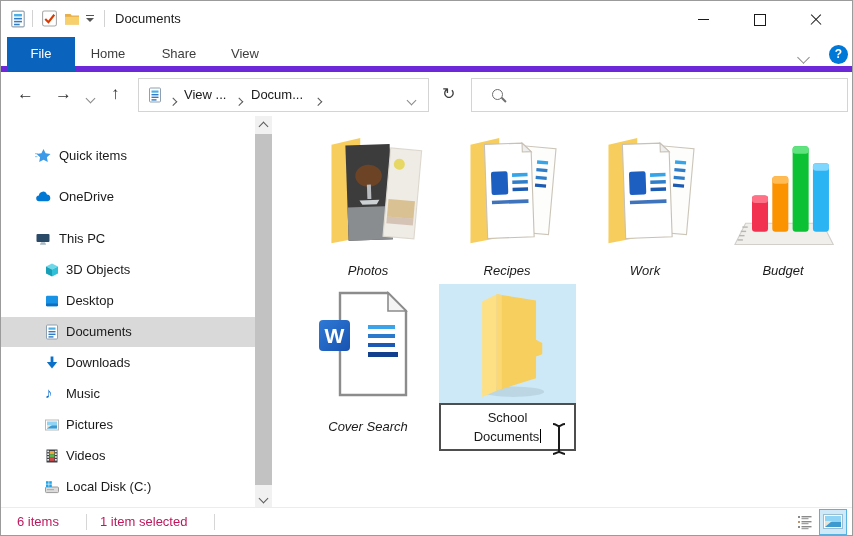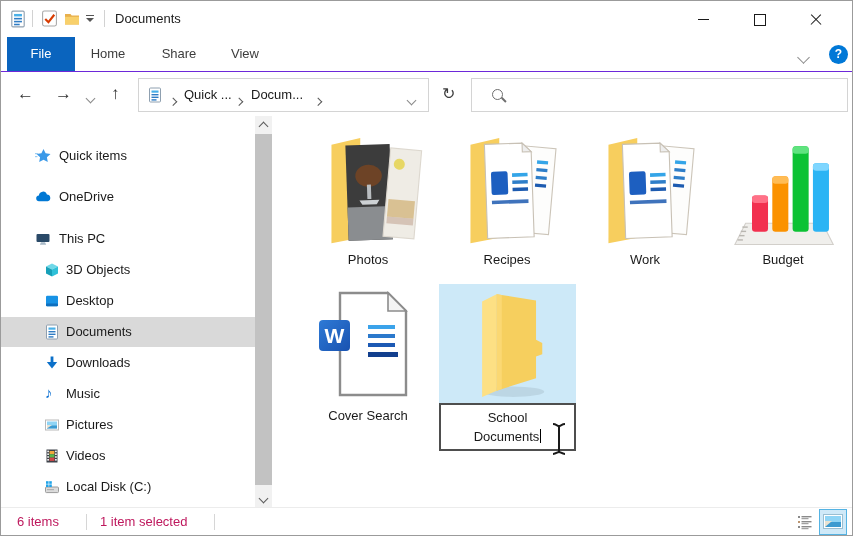--- a/index.html
+++ b/index.html
@@ -17,21 +17,21 @@
   .max-glyph{position:absolute;left:17px;top:13px;width:10px;height:10px;border:1px solid #1a1a1a;}
   .x1,.x2{position:absolute;left:16px;top:18px;width:14px;height:1.4px;background:#1a1a1a;}
   .x1{transform:rotate(45deg);} .x2{transform:rotate(-45deg);}
 
   
   .chev{display:inline-block;width:6px;height:6px;border-right:1.5px solid #5a5a5a;border-bottom:1.5px solid #5a5a5a;}
   .chev.down{transform:rotate(45deg);} .chev.up{transform:rotate(-135deg);} .chev.right{transform:rotate(-45deg);}
   .chev.sm{width:4.5px;height:4.5px;}
 
   
-  .tabrow{position:absolute;left:0;top:36px;right:0;height:35px;background:#fff;border-bottom:1px solid #6d28d9;box-sizing:border-box;}
+  .tabrow{position:absolute;left:0;top:36px;right:0;height:35px;background:#fff;border-bottom:6px solid #6d28d9;box-sizing:border-box;}
   .tab{position:absolute;top:0;height:34px;line-height:34px;text-align:center;color:#3d3d3d;}
   .tab.file{background:#0a64be;color:#fff;}
   .help-circle{position:absolute;left:828px;top:8px;width:19px;height:19px;border-radius:50%;background:#0078d7;
                color:#fff;font-weight:bold;font-size:12px;text-align:center;line-height:19px;}
 
   
   .addrrow{position:absolute;left:0;top:71px;right:0;height:44px;background:#fff;}
   .navglyph{position:absolute;font-size:17px;color:#333;line-height:17px;}
   .box{position:absolute;top:6px;height:34px;border:1px solid #d4d4d4;background:#fff;box-sizing:border-box;}
   .crumb{position:absolute;top:8px;font-size:13px;color:#1a1a1a;white-space:nowrap;}
@@ -49,21 +49,21 @@
   .note{font-size:15px;color:#0a6fd2;line-height:16px;}
 
   
   .scrollbar{position:absolute;left:254px;top:115px;width:17px;height:391px;background:#f1f1f1;}
   .sb-thumb{position:absolute;left:0;top:18px;width:17px;height:351px;background:#c2c2c2;}
   .sb-arrow{position:absolute;left:0;width:17px;height:17px;text-align:center;}
 
   
   .tile{position:absolute;width:124px;text-align:center;}
   .art{position:relative;width:124px;height:124px;}
-  .tile .lbl{display:block;margin-top:0;font-size:13px;color:#1a1a1a;line-height:17px;}
+  .tile .lbl{display:block;margin-top:11px;font-size:13px;color:#1a1a1a;line-height:17px;font-style:italic;}
   .sel-highlight{position:absolute;left:438px;top:283px;width:137px;height:119px;background:#cde9f8;}
   .rename-box{position:absolute;left:438px;top:402px;width:137px;height:48px;background:#fff;
               border:2px solid #4e4e4e;box-sizing:border-box;text-align:center;padding-top:3px;line-height:19px;}
   .caret{display:inline-block;width:1px;height:14px;background:#000;margin-left:1px;vertical-align:-2px;}
 
   .wblock{position:absolute;left:13px;top:37px;width:31px;height:31px;border-radius:4px;
           background:linear-gradient(135deg,#2e7ad6,#1952b0);color:#fff;font-weight:bold;font-size:21px;
           text-align:center;line-height:31px;}
   .wline{position:absolute;height:3.5px;width:27px;left:50px;}
 
@@ -139,21 +139,21 @@
       <span class="abs" style="left:8px;top:8px">
         <svg width="16" height="16" viewBox="0 0 16 16">
             <rect x="2.5" y="1" width="11" height="14" rx="1" fill="#fff" stroke="#8fa0b0"></rect>
             <rect x="4.5" y="3.5" width="7" height="2.2" fill="#49b0e8"></rect>
             <rect x="4.5" y="7" width="7" height="1.4" fill="#2f7cc4"></rect>
             <rect x="4.5" y="9.6" width="7" height="1.4" fill="#2f7cc4"></rect>
             <rect x="4.5" y="12.2" width="5" height="1.4" fill="#2f7cc4"></rect>
           </svg>
       </span>
       <span class="abs" style="left:31px;top:13px"><span class="chev right sm"></span></span>
-      <span class="crumb" style="left:45px">Quick ...</span>
+      <span class="crumb" style="left:45px">View ...</span>
       <span class="abs" style="left:97px;top:13px"><span class="chev right sm"></span></span>
       <span class="crumb" style="left:112px">Docum...</span>
       <span class="abs" style="left:176px;top:13px"><span class="chev right sm"></span></span>
       <span class="abs" style="right:13px;top:13px"><span class="chev down" style="border-color:#8a8a8a"></span></span>
     </div>
 
     <span class="abs" style="left:441px;top:12px;font-size:16px;color:#3d3d3d">↻</span>
 
     <div class="box" style="left:470px;width:377px">
       <span class="magnifier"></span>

